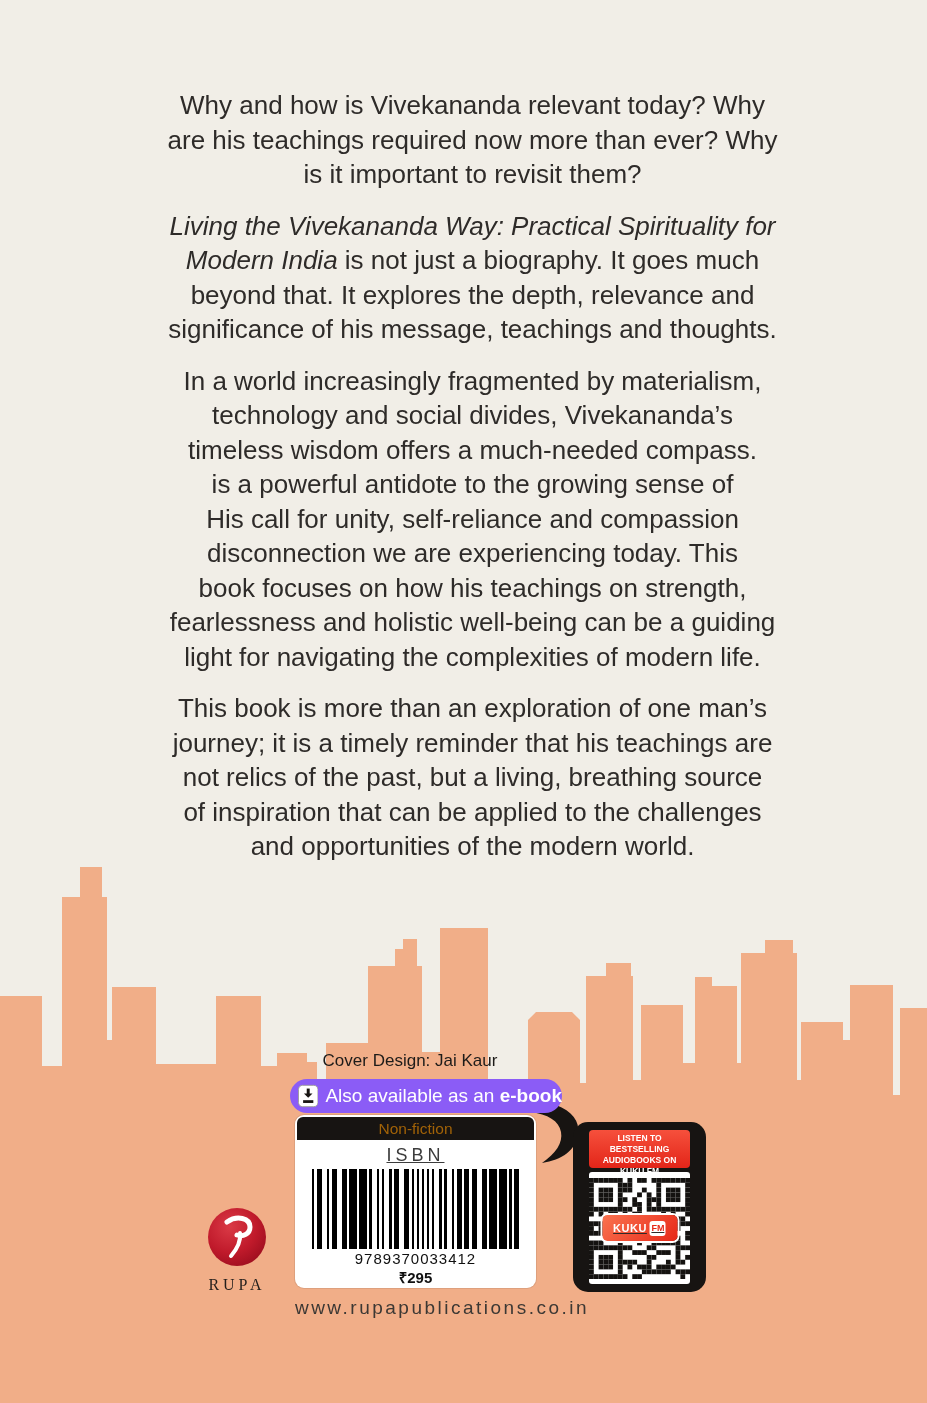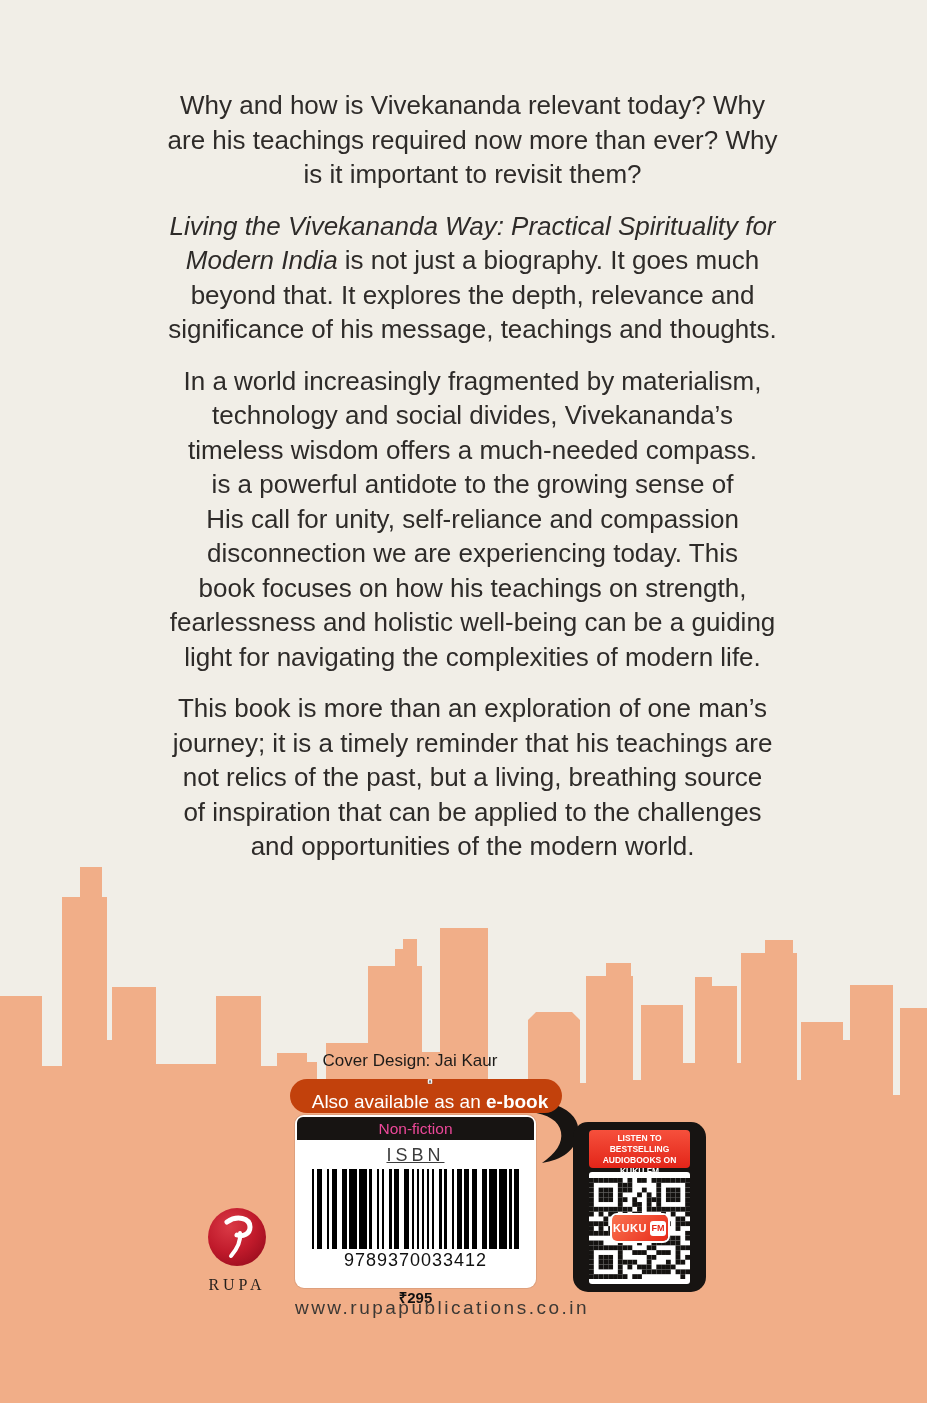--- a/index.html
+++ b/index.html
@@ -24,44 +24,44 @@
   .para{margin:0 0 17px 0;}
   .bline{white-space:nowrap;}
   .bline em{font-style:italic;}
   
   .cover-design{
     position:absolute;left:320px;top:1051px;width:180px;
     text-align:center;font-size:17px;color:#1d1b19;z-index:3;
   }
   .ebook-pill{
     position:absolute;left:290px;top:1079px;width:272px;height:34px;
-    background:#c2410c;border-radius:17px;z-index:4;
+    background:#8b5cf6;border-radius:17px;z-index:4;
     display:flex;align-items:center;gap:7px;padding:0;
-    box-sizing:border-box;padding-left:8px;flex-direction:column;
+    box-sizing:border-box;padding-left:8px;
   }
   .ebook-pill .label{color:#fff;font-size:19px;white-space:nowrap;}
   .ebook-pill .label b{font-weight:bold;}
   .pill-curl{position:absolute;left:516px;top:1103px;z-index:2;}
   
   .barcode-panel{
     position:absolute;left:295px;top:1115px;width:241px;height:173px;
     background:#fff;border-radius:9px;z-index:3;
     box-sizing:border-box;padding:2px;
     box-shadow:0 0 0 1px rgba(0,0,0,0.08);
     text-align:center;
   }
   .category-bar{
-    background:#171412;color:#ec4899;border-radius:6px 6px 0 0;
+    background:#171412;color:#a16207;border-radius:6px 6px 0 0;
     height:23px;line-height:23px;font-size:15.5px;
   }
   .isbn-label{font-size:18px;letter-spacing:4px;color:#3c3c3c;margin-top:5px;text-decoration:underline;}
   .barcode{height:80px;margin:3px 14px 0 14px;display:flex;align-items:stretch;justify-content:center;}
   .barcode span{display:block;height:100%;}
-  .isbn-number{font-size:18px;color:#101010;letter-spacing:1px;margin-top:1px;}
-  .price{font-size:15px;font-weight:bold;color:#101010;margin-top:16px;}
+  .isbn-number{font-size:15px;color:#101010;letter-spacing:1px;margin-top:1px;}
+  .price{font-size:15px;font-weight:bold;color:#101010;margin-top:0;}
   
   .rupa{position:absolute;left:200px;top:1207px;width:74px;text-align:center;z-index:3;}
   .rupa-word{
     font-family:"Liberation Serif", serif;font-size:16px;letter-spacing:4px;
     color:#231f1c;margin-top:5px;
   }
   
   .kuku{
     position:absolute;left:573px;top:1122px;width:133px;height:170px;
     background:#171412;border-radius:15px;z-index:3;
@@ -72,24 +72,25 @@
     border-radius:4px;height:38px;
     color:#fff;font-size:8.5px;font-weight:bold;line-height:11px;
     text-align:center;padding-top:3px;box-sizing:border-box;
   }
   .qr-wrap{
     position:relative;background:#fff;border-radius:3px;margin-top:4px;
     height:112px;display:flex;align-items:center;justify-content:center;
   }
   .kuku-logo{
     position:absolute;left:50%;top:50%;transform:translate(-50%,-50%);
-    width:56px;height:26px;border-radius:5px;
+    width:75px;height:26px;border-radius:5px;
     background:linear-gradient(135deg,#fa7350,#e72818);
     display:flex;align-items:center;justify-content:center;gap:3px;
     box-shadow:0 0 0 2px #fff;
+    text-decoration:underline;
   }
   .kuku-logo .k{color:#fff;font-weight:bold;font-size:11px;letter-spacing:0.5px;}
   .kuku-logo .fm{
     background:#fff;color:#e72818;font-weight:bold;font-size:9px;
     border-radius:3px;width:16px;height:15px;line-height:15px;text-align:center;
   }
   .website{
     position:absolute;left:292px;top:1297px;width:300px;text-align:center;
     font-size:19px;letter-spacing:2.5px;color:#3c3834;z-index:3;
   }

